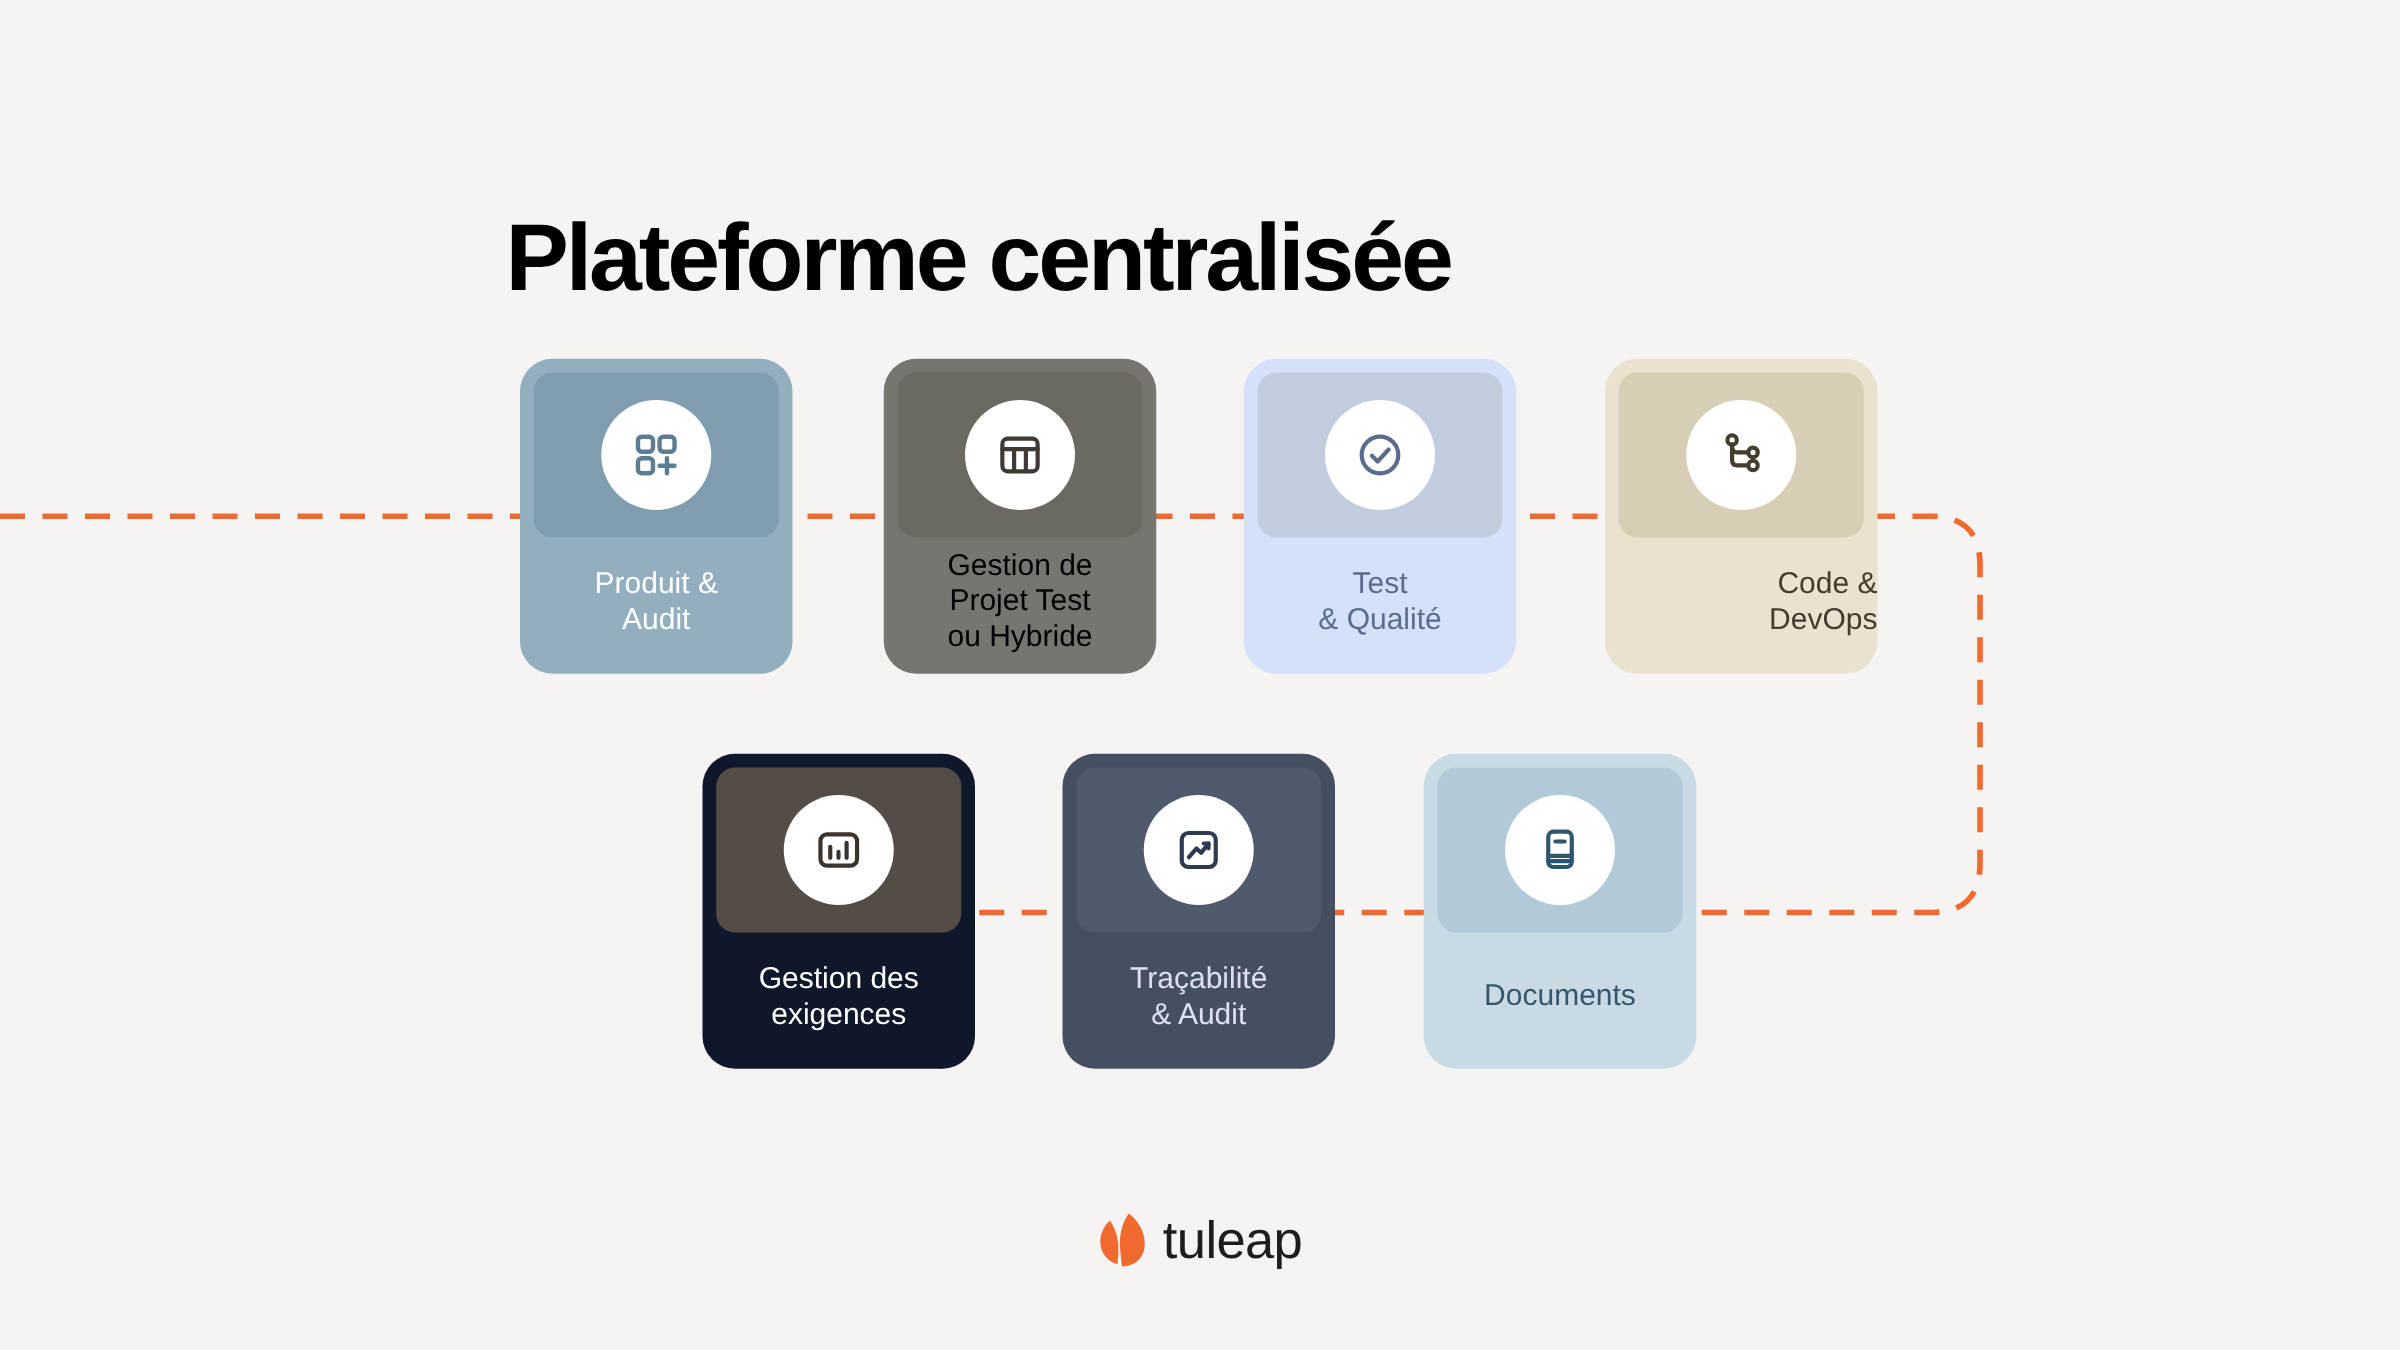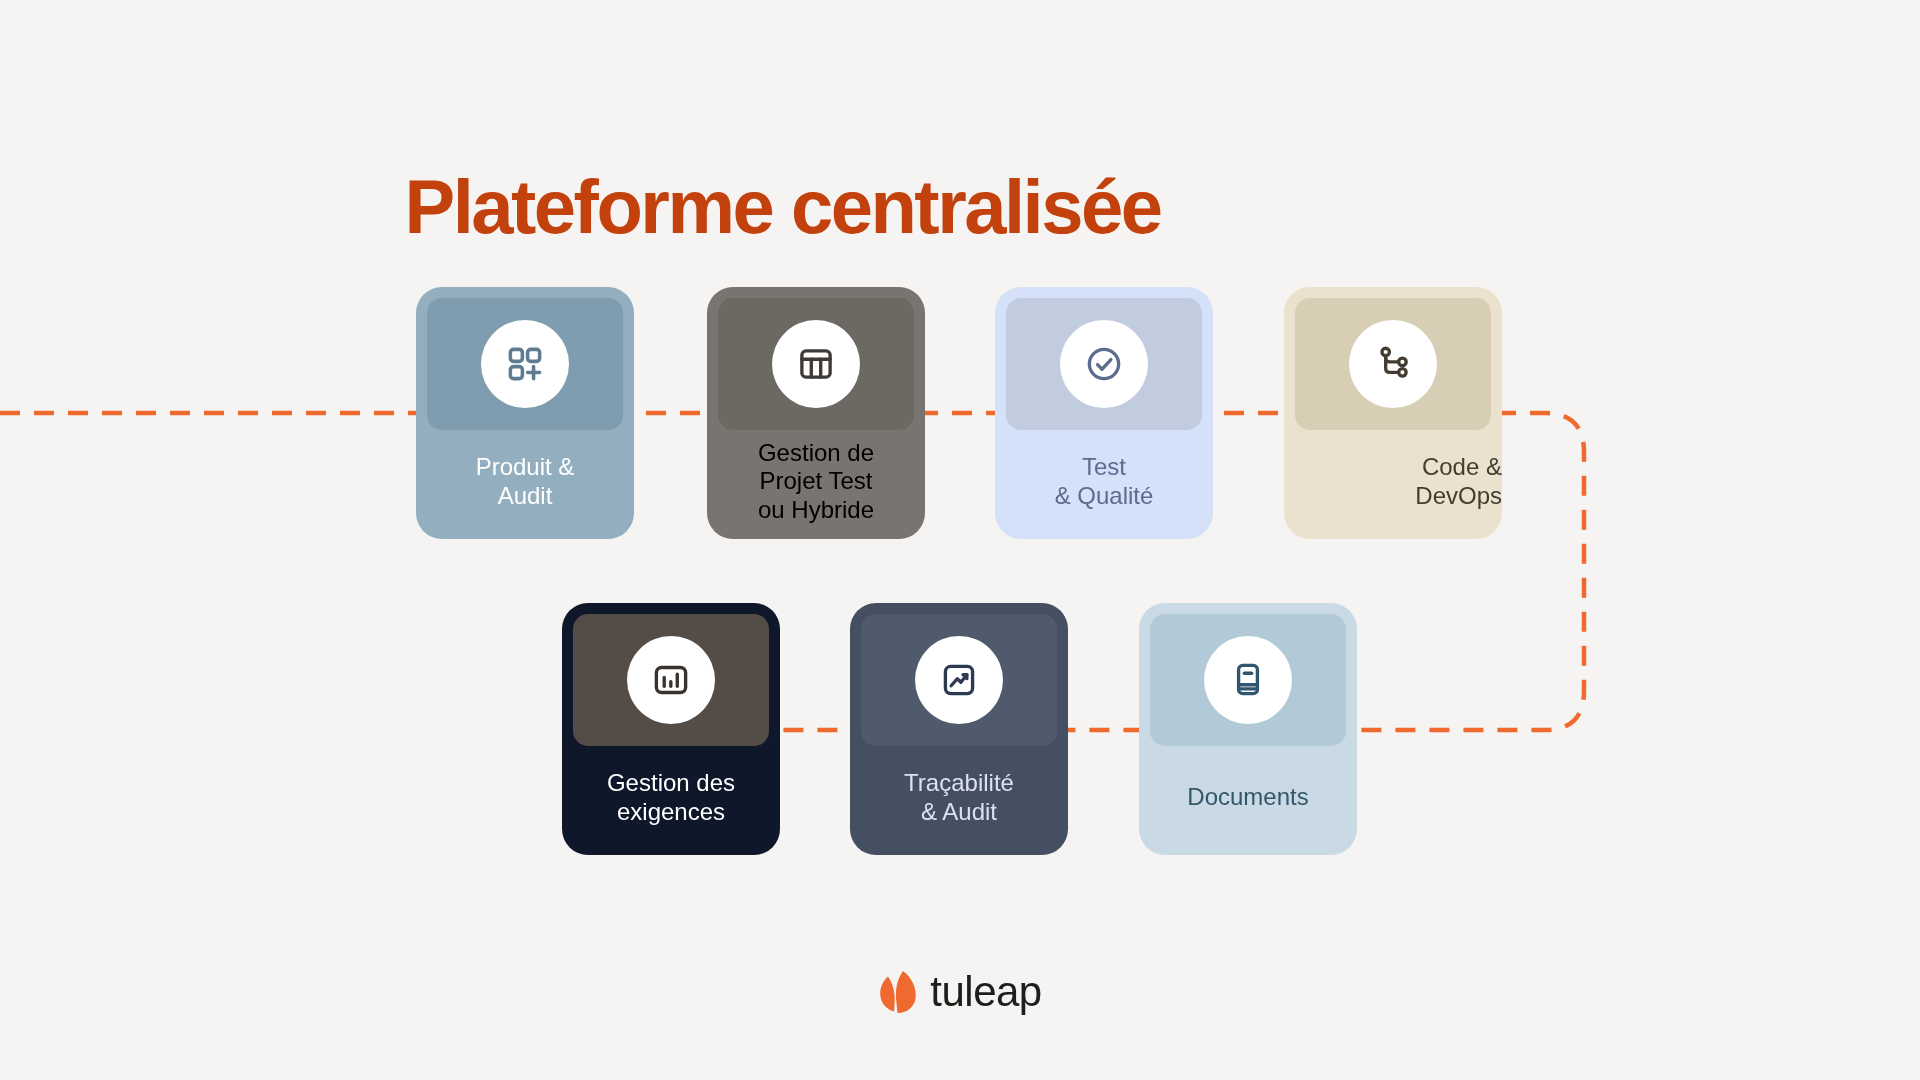--- a/index.html
+++ b/index.html
@@ -6,21 +6,21 @@
   body{
     width:1920px;height:1080px;position:relative;overflow:hidden;
     background:#F5F4F2;
     font-family:"Liberation Sans", sans-serif;
   }
   .stage{position:absolute;inset:0;}
   .page-title{
     position:absolute;top:112px;left:0;width:1565px;
     text-align:center;
     font-size:76px;font-weight:800;letter-spacing:-2.5px;
-    color:#c2410c;
+    color:#000000;
   }
   .connector-svg{position:absolute;top:0;left:0;z-index:0;}
   .card{
     position:absolute;width:218px;height:252px;border-radius:26px;
     display:flex;flex-direction:column;z-index:1;
   }
   .card .panel{
     margin:11px 11px 0 11px;height:132px;border-radius:15px;
     display:flex;align-items:center;justify-content:center;
   }

